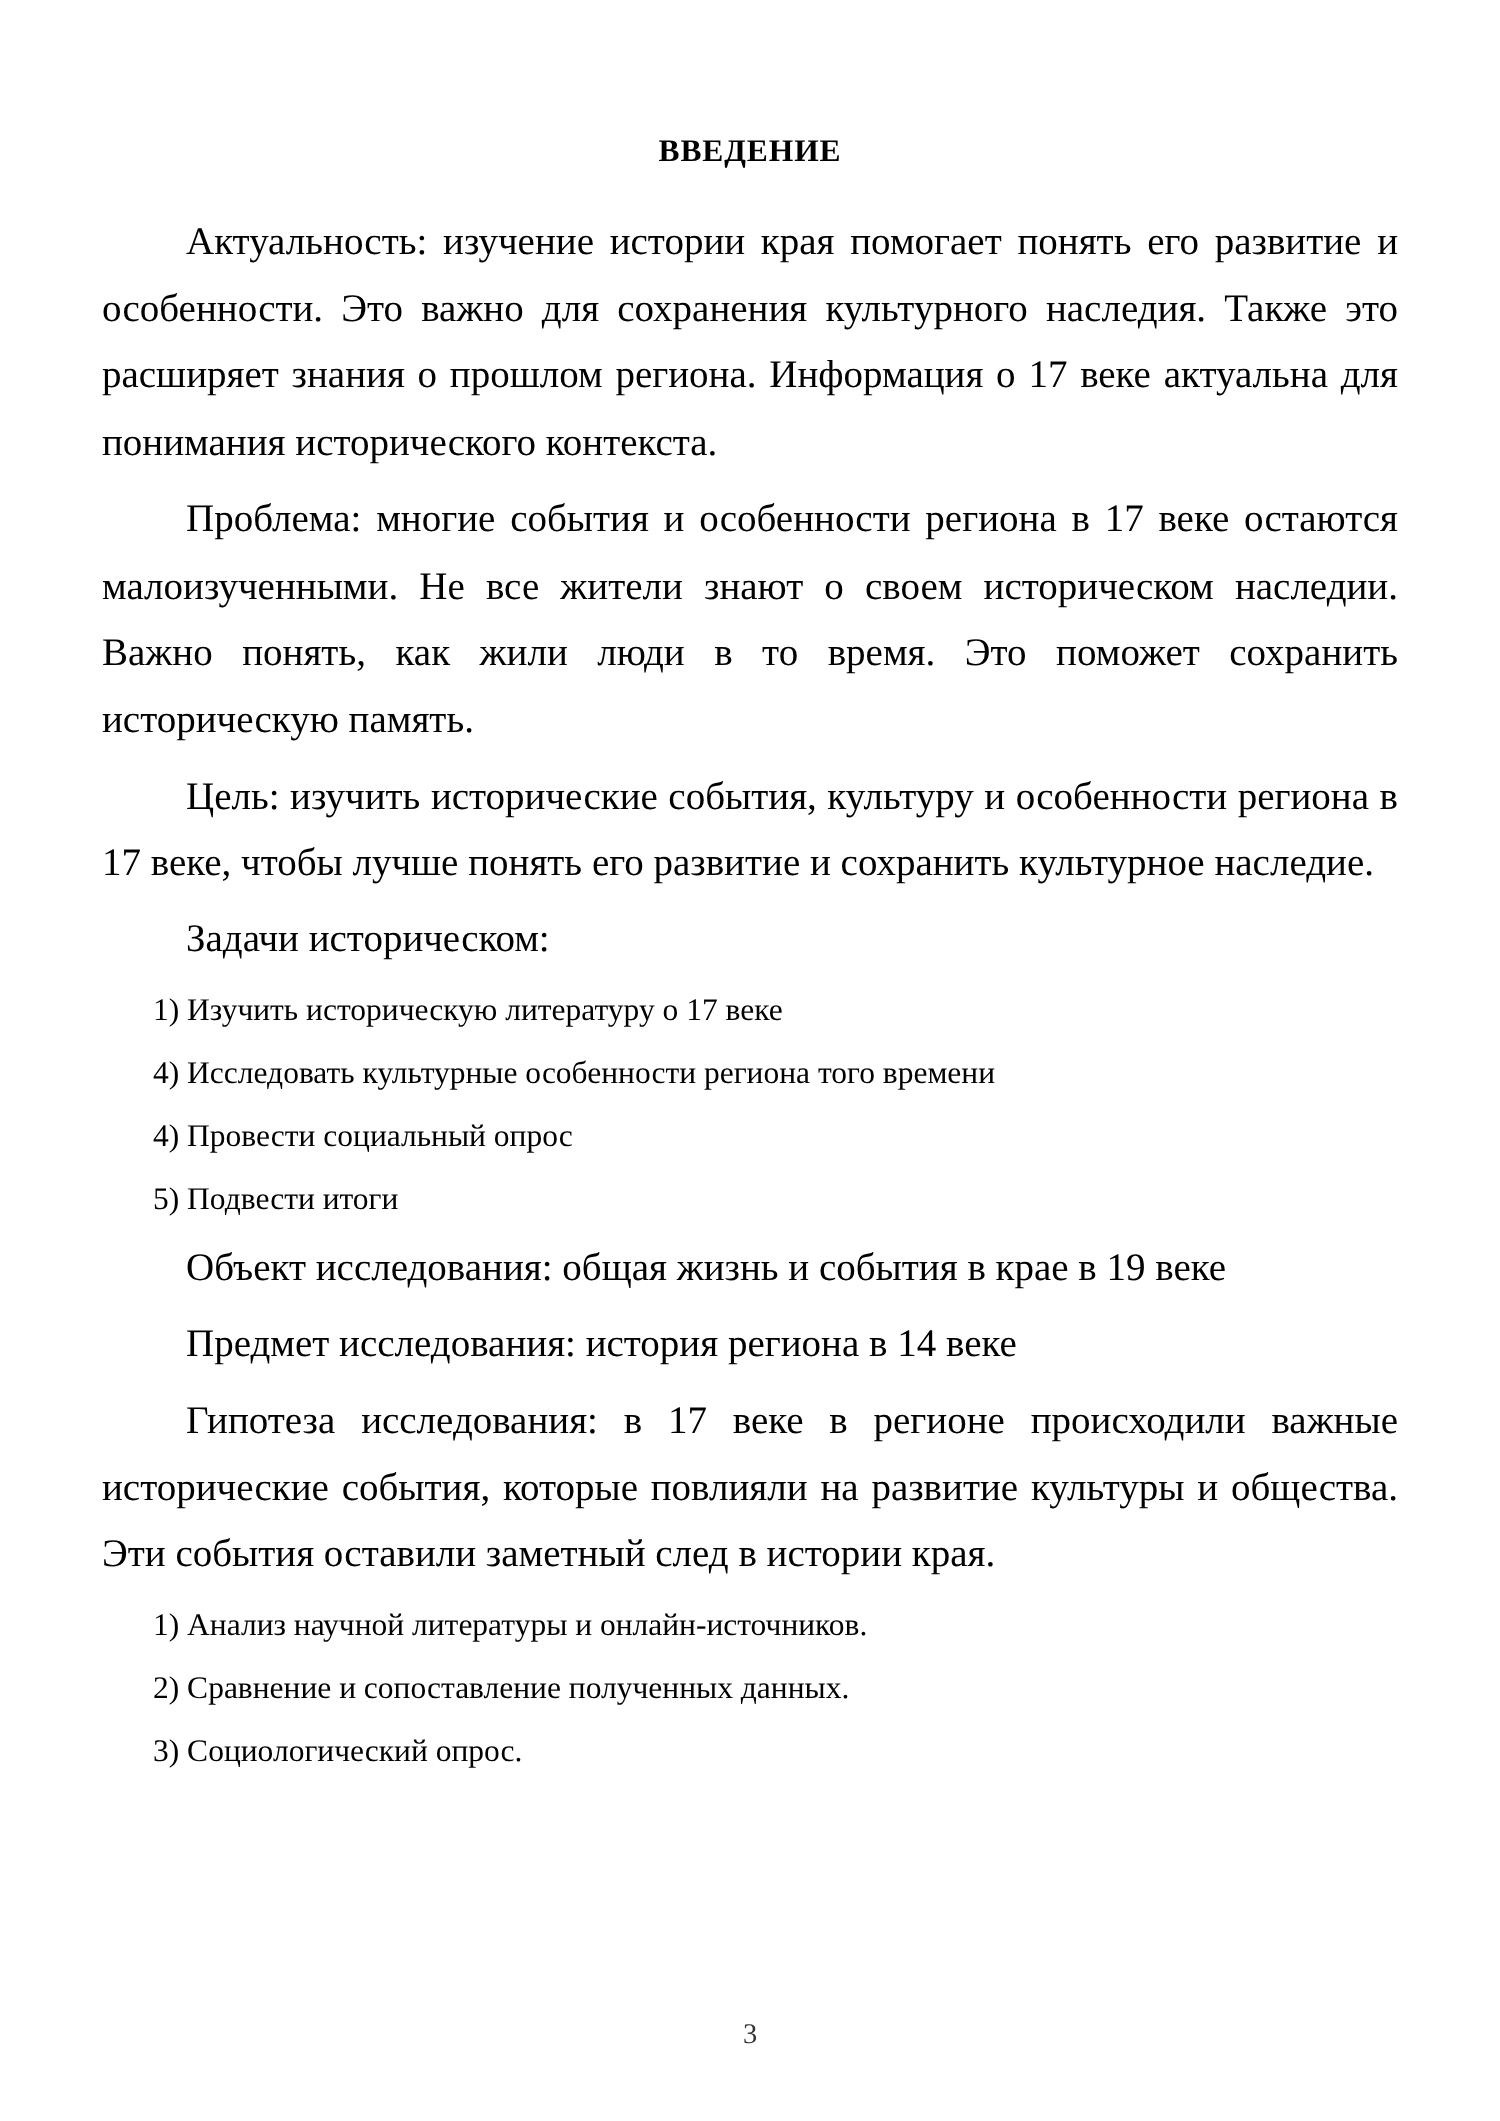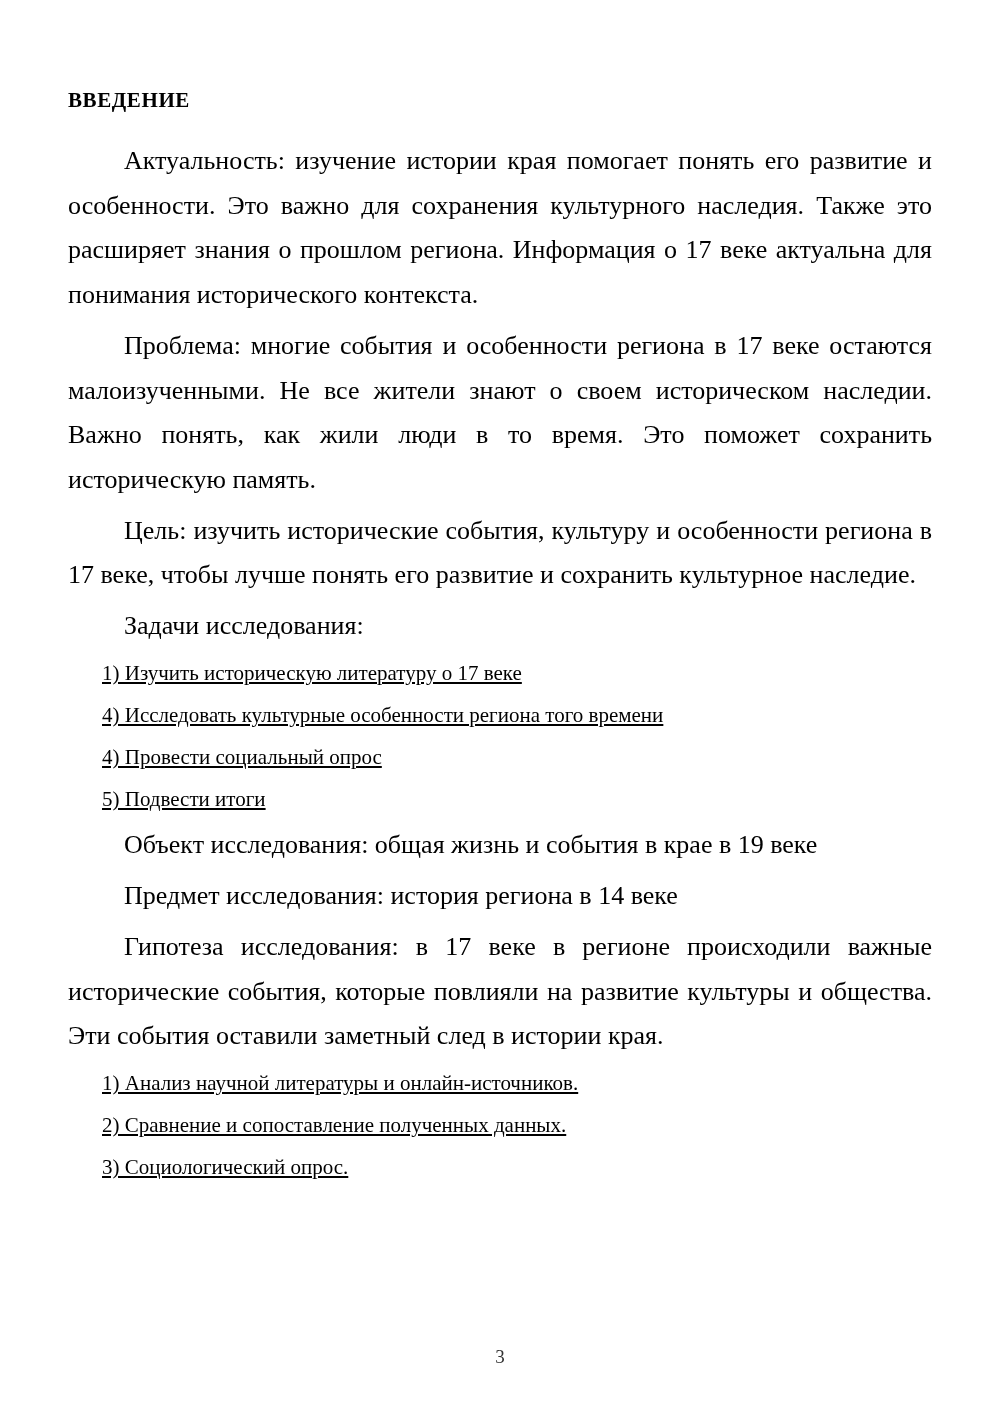--- a/index.html
+++ b/index.html
@@ -12,21 +12,21 @@
     width: 1000px;
     height: 1414px;
     margin: 0 auto;
     background: #ffffff;
     box-sizing: border-box;
     padding: 88px 68px 40px 68px;
     font-family: "Liberation Serif", "DejaVu Serif", serif;
     color: #000000;
   }
   .doc-title {
-    text-align: left;
+    text-align: center;
     font-weight: bold;
     font-size: 21px;
     letter-spacing: 0.6px;
     margin: 0 0 26px 0;
   }
   .para {
     text-align: justify;
     text-justify: inter-word;
     font-size: 26px;
     line-height: 1.72;
@@ -38,21 +38,20 @@
   }
   .para.nojust {
     text-align: left;
   }
   .list-item {
     font-size: 21px;
     line-height: 1.72;
     margin: 0 0 6px 0;
     text-indent: 34px;
     text-align: left;
-    text-decoration: underline;
   }
   .page-number {
     position: absolute;
     bottom: 46px;
     left: 0;
     right: 0;
     text-align: center;
     font-size: 19px;
     color: #333333;
   }
@@ -61,21 +60,21 @@
 <body>
 
 <div class="page">
 
   <h1 class="doc-title">ВВЕДЕНИЕ</h1>
 
   <p class="para">Актуальность: изучение истории края помогает понять его развитие и особенности. Это важно для сохранения культурного наследия. Также это расширяет знания о прошлом региона. Информация о 17 веке актуальна для понимания исторического контекста.</p>
   <p class="para">Проблема: многие события и особенности региона в 17 веке остаются малоизученными. Не все жители знают о своем историческом наследии. Важно понять, как жили люди в то время. Это поможет сохранить историческую память.</p>
   <p class="para">Цель: изучить исторические события, культуру и особенности региона в 17 веке, чтобы лучше понять его развитие и сохранить культурное наследие.</p>
 
-  <p class="para nojust">Задачи исследования:</p>
+  <p class="para nojust">Задачи историческом:</p>
 
   <p class="list-item">1) Изучить историческую литературу о 17 веке</p>
   <p class="list-item">4) Исследовать культурные особенности региона того времени</p>
   <p class="list-item">4) Провести социальный опрос</p>
   <p class="list-item">5) Подвести итоги</p>
 
   <p class="para nojust">Объект исследования: общая жизнь и события в крае в 19 веке</p>
   <p class="para nojust">Предмет исследования: история региона в 14 веке</p>
 
   <p class="para">Гипотеза исследования: в 17 веке в регионе происходили важные исторические события, которые повлияли на развитие культуры и общества. Эти события оставили заметный след в истории края.</p>

